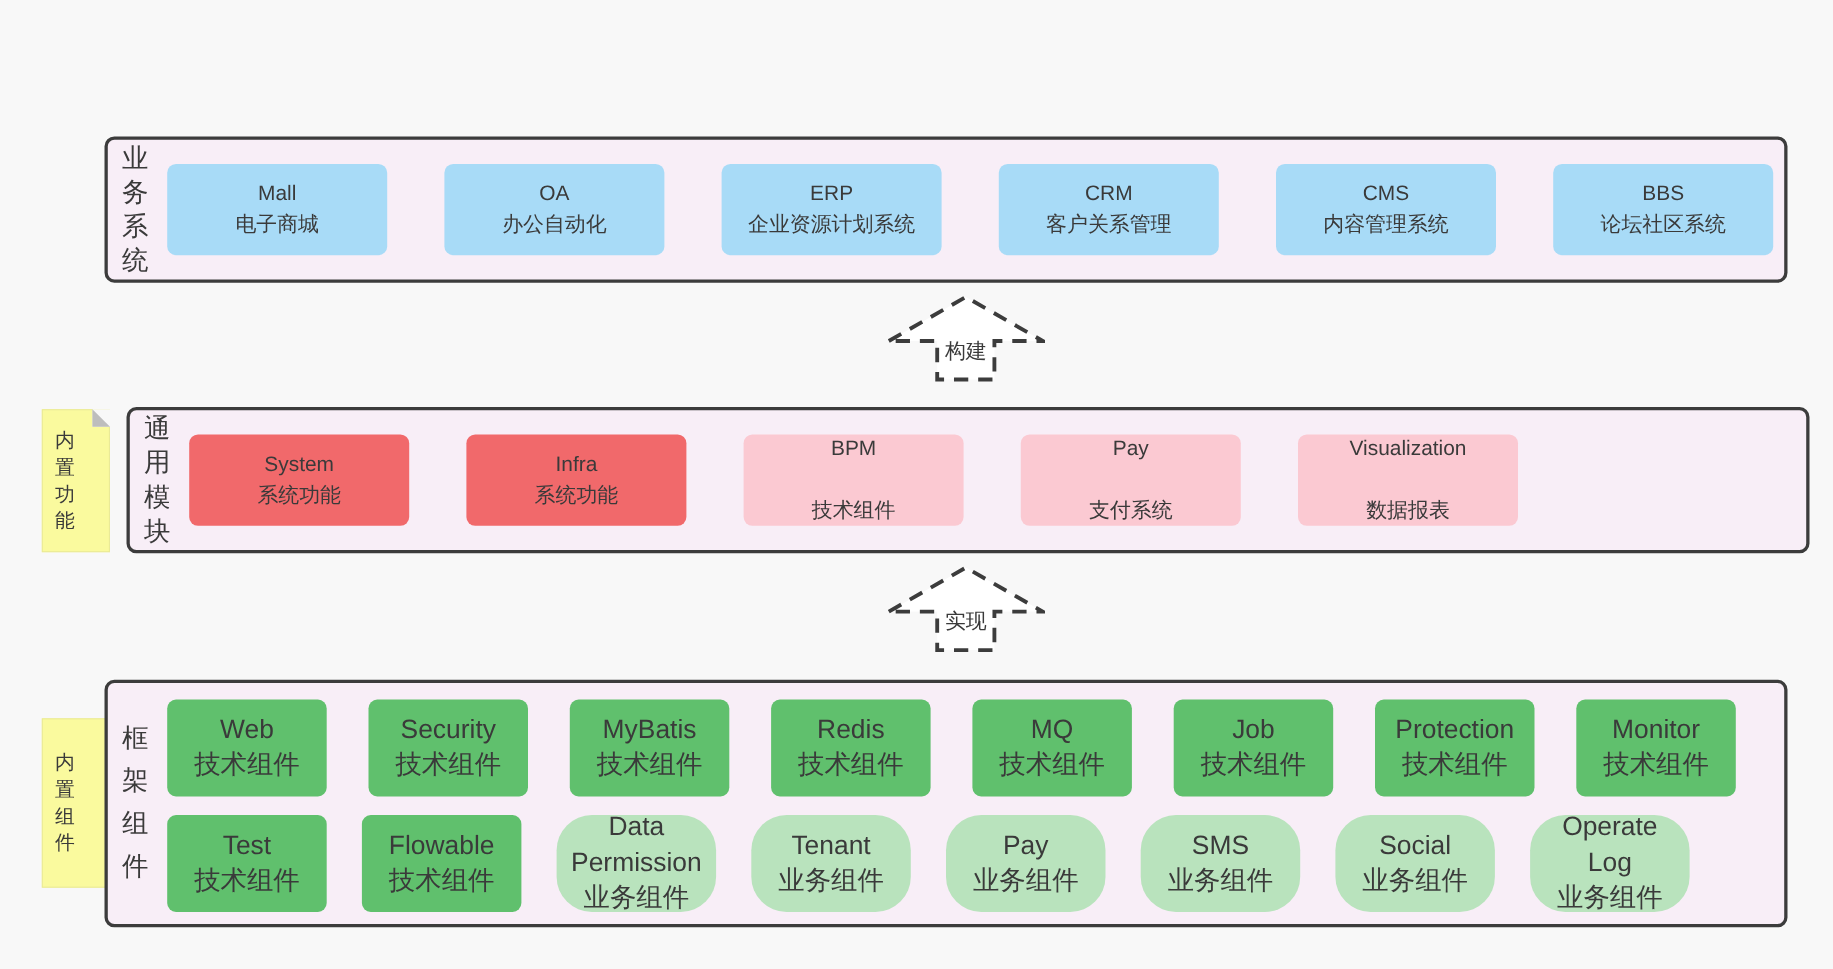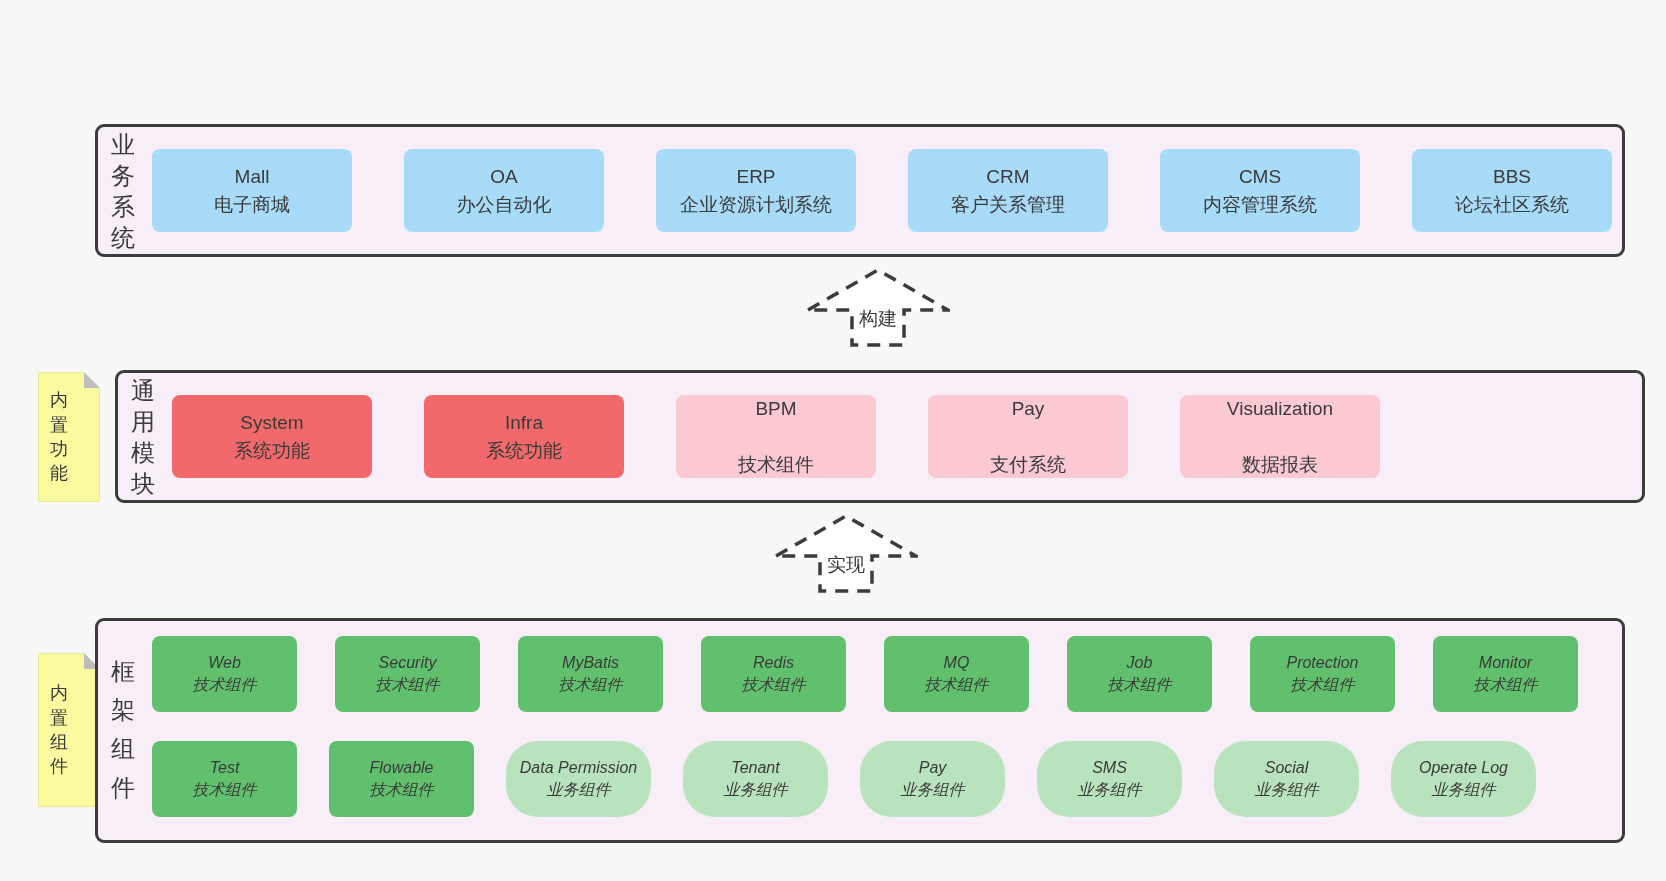--- a/index.html
+++ b/index.html
@@ -24,40 +24,40 @@
 
   .row{position:absolute;left:54px;display:flex;gap:52px;}
   .layer1 .row{top:22px;}
   .layer2 .row{top:22px;}
   .g-row{position:absolute;left:54px;display:flex;gap:38px;}
   .g-row1{top:15px;}
   .g-row2{top:120px;gap:32px;}
 
   .box{width:200px;height:83px;border-radius:8px;display:flex;flex-direction:column;
     align-items:center;justify-content:center;text-align:center;font-size:19px;line-height:1.45;}
-  .g-box{width:145px;height:76px;font-size:16px;line-height:1.35;padding:0 6px;box-sizing:border-box;font-style:italic;}
+  .g-box{width:145px;height:88px;font-size:24px;line-height:1.35;padding:0 6px;box-sizing:border-box;}
   .b-blue{background:var(--c-blue);}
   .b-red{background:var(--c-red);}
   .b-pink{background:var(--c-pink);gap:28px;}
   .b-gdark{background:var(--c-green_dark);}
   .b-glight{background:var(--c-green_light);border-radius:32px;}
 
   .note{position:absolute;left:38px;width:60px;background:var(--c-yellow);
     border:1px solid #eaea96;z-index:1;}
   .note1{top:372px;height:128px;}
-  .note2{top:653px;height:152px;}
+  .note2{top:653px;height:152px;padding-left:12px;}
   .note::after{content:"";position:absolute;top:-1px;right:-1px;width:0;height:0;
     border-top:16px solid var(--c-background);border-left:16px solid #bdbdbd;}
   .note-text{position:absolute;inset:0;display:flex;align-items:center;justify-content:flex-start;
     padding-left:9px;font-size:18px;line-height:1.35;}
   .note-text > div{width:22px;text-align:center;word-break:break-all;}
 
   .arrow{position:absolute;z-index:1;}
   .arrow1{left:806px;top:268px;}
-  .arrow2{left:774px;top:514px;font-family:Liberation Mono, monospace;}
+  .arrow2{left:806px;top:514px;font-family:Liberation Mono, monospace;}
   .arrow svg{display:block;}
   .arrow-label{position:absolute;left:50%;top:51px;transform:translate(-50%,-50%);
     background:#ffffff;padding:1px 3px;font-size:19px;white-space:nowrap;color:var(--c-text);}
 </style>
 </head>
 <body>
 
 <div id="stage">
 
   <div class="note note1">

